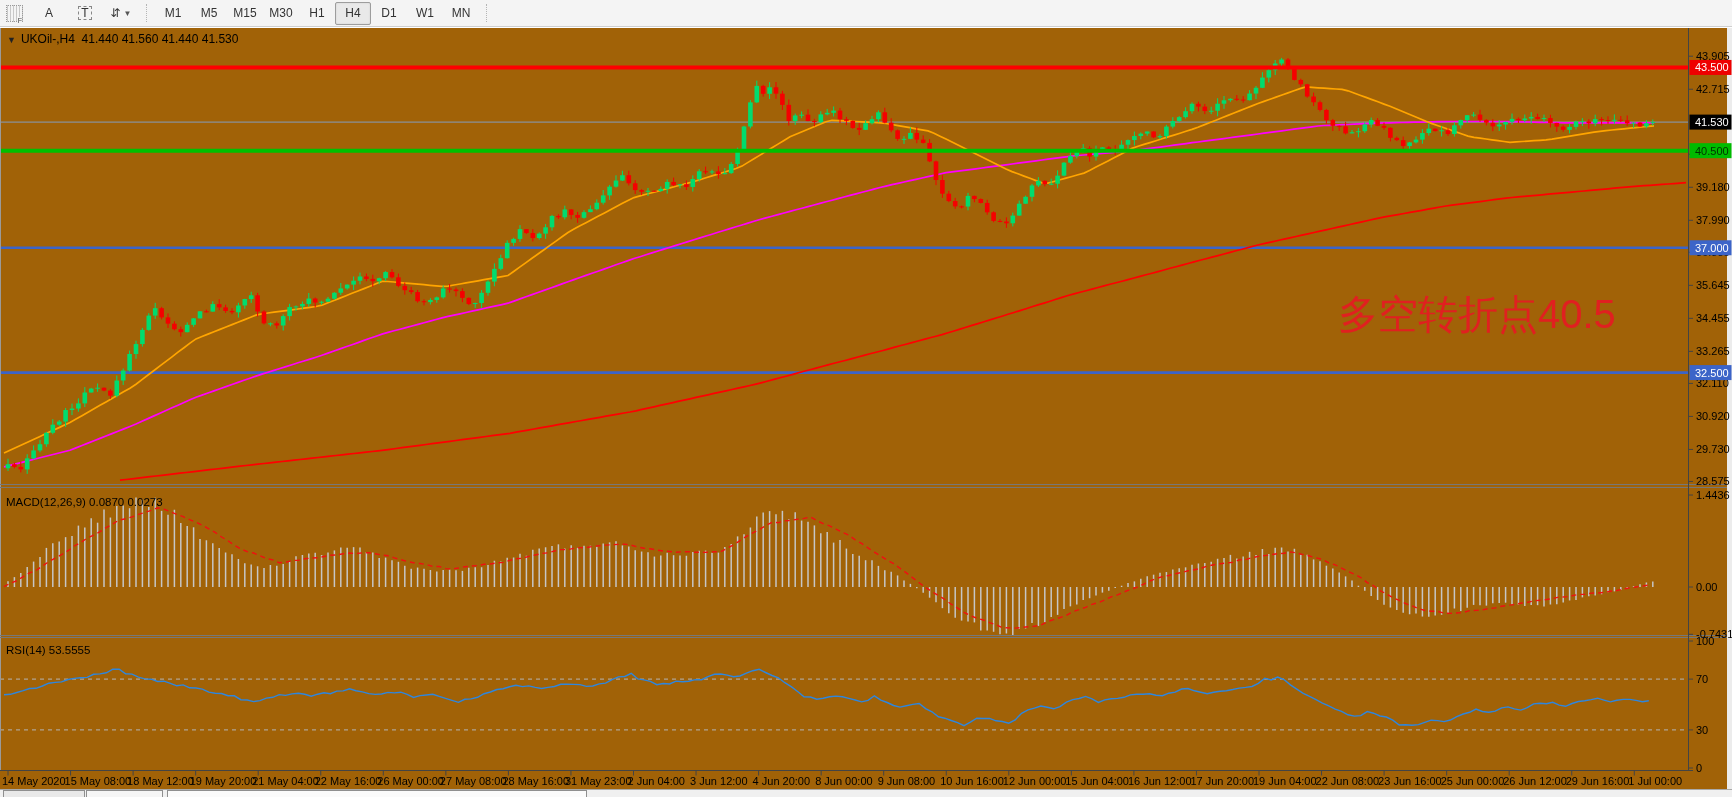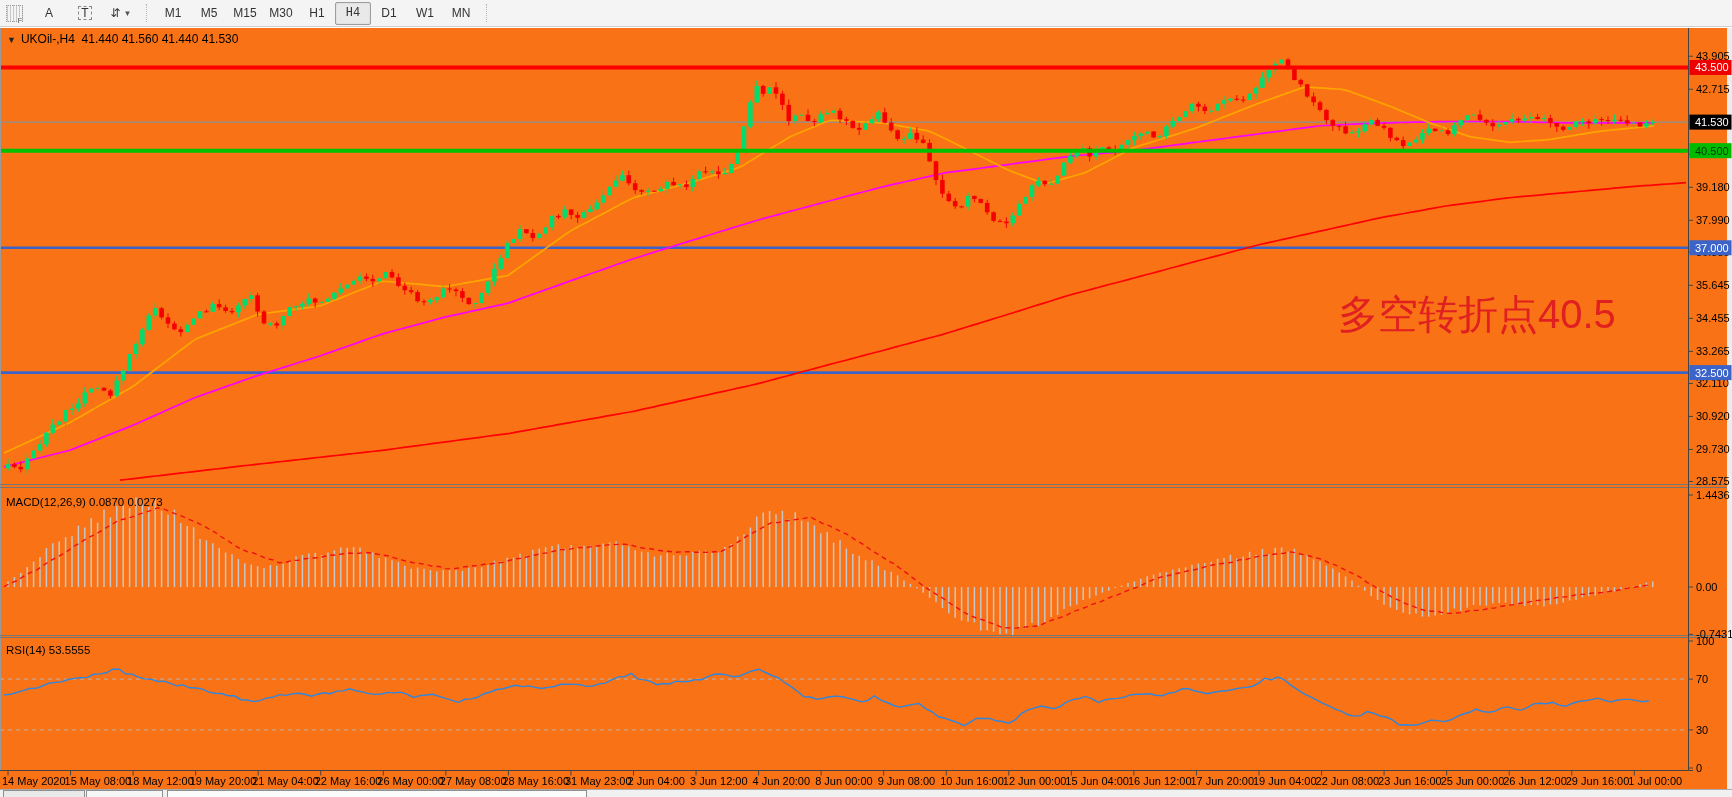--- a/index.html
+++ b/index.html
@@ -4,25 +4,25 @@
 <style>
   html,body{margin:0;padding:0;}
   body{width:1732px;height:797px;background:#ffffff;font-family:"Liberation Sans",sans-serif;position:relative;overflow:hidden;}
   
   .toolbar{position:absolute;top:0;left:0;width:1732px;height:27px;background:#f4f4f4;border-bottom:1px solid #cfcfcf;display:flex;align-items:center;padding-left:4px;box-sizing:border-box;}
   .grip{width:15px;height:15px;border:1px dotted #9a9a9a;margin:0 8px 0 2px;position:relative;background:repeating-linear-gradient(90deg,#c8c8c8 0 1px,transparent 1px 3px);}
   .grip span{position:absolute;right:0;bottom:-3px;font-size:7px;color:#444;background:#f4f4f4;padding-left:1px;}
   .tb-btn{height:21px;min-width:24px;padding:0 5px;display:flex;align-items:center;justify-content:center;font-size:12px;color:#333;background:transparent;border:1px solid transparent;border-radius:2px;cursor:default;}
   .tb-btn.dashedT span{border:1px dashed #888;padding:0 2px;line-height:12px;}
   .tb-btn .dd{font-size:8px;color:#555;margin-left:3px;}
-  .tb-btn.selected{background:#e9e9e9;border:1px solid #9d9d9d;box-shadow:inset 0 0 2px #cfcfcf;font-family:Liberation Mono, monospace;}
+  .tb-btn.selected{background:#e9e9e9;border:1px solid #9d9d9d;box-shadow:inset 0 0 2px #cfcfcf;}
   .tb-sep{width:1px;height:18px;border-left:1px dotted #b5b5b5;margin:0 7px;}
   .tf-wrap{display:flex;align-items:flex-end;}
   
-  .chart-window{position:absolute;top:28px;left:0;width:1728px;height:769px;background:#f97316;}
+  .chart-window{position:absolute;top:28px;left:0;width:1728px;height:769px;background:#a16207;}
   .chart-title{position:absolute;top:4px;left:7px;font-size:12px;color:#000;z-index:5;white-space:pre;}
   .chart-title .tri{font-size:9px;color:#222;margin-right:5px;}
   svg{position:absolute;top:0;left:0;}
   .panel-label{font-size:11.5px;fill:#000;}
   .axis-label{font-size:11px;fill:#000;}
   .date-label{font-size:11px;fill:#000;}
   .badge-text{font-size:11px;}
   .annotation{font-size:40px;}
   
   .tab-strip{position:absolute;top:789px;left:0;width:1732px;height:8px;background:#f0f0f0;border-top:1px solid #aaa;box-sizing:border-box;display:flex;}

